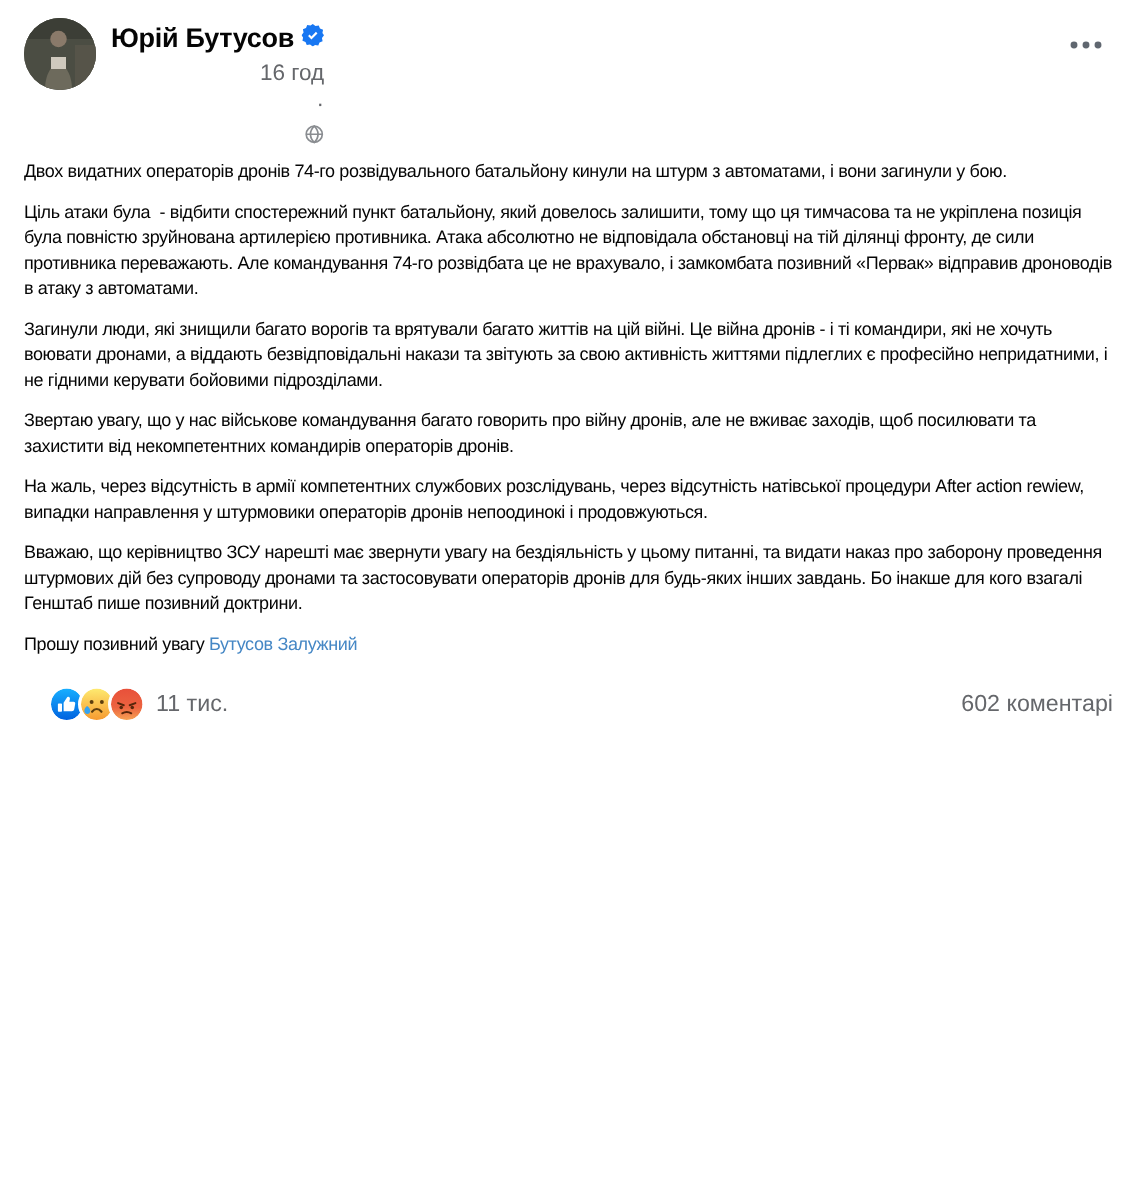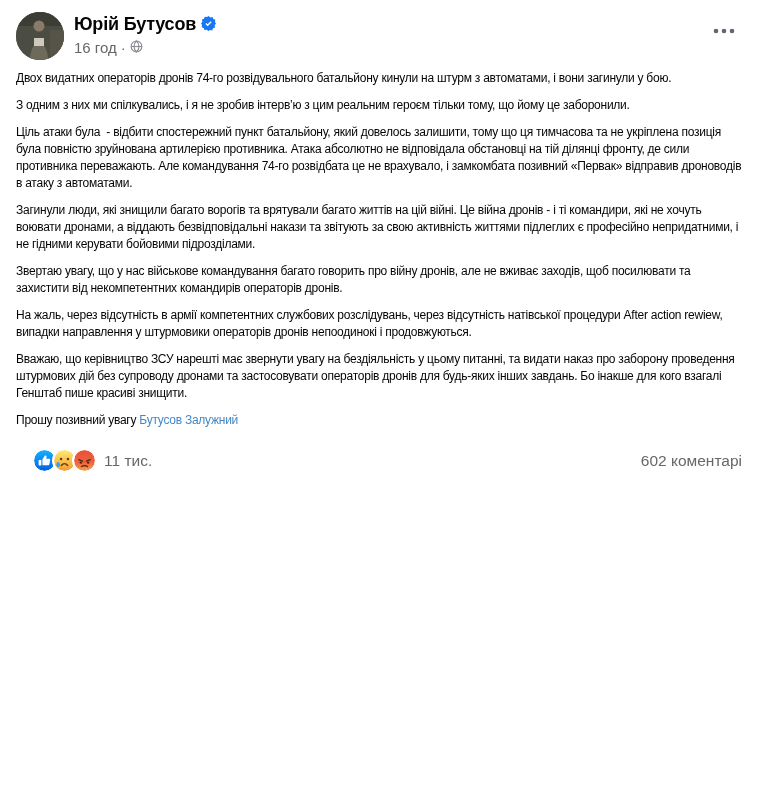--- a/index.html
+++ b/index.html
@@ -15,22 +15,22 @@
     width:48px; height:48px; border-radius:50%; flex:0 0 auto;
     background:#4d4f45; overflow:hidden; cursor:pointer;
   }
   .hmeta { margin-left:10px; padding-top:2px; }
   .name-row { display:flex; align-items:center; gap:5px; }
   .author {
     font-size:18px; font-weight:700; letter-spacing:-0.2px; color:#050505; cursor:pointer;
   }
   .badge { display:inline-block; margin-top:2px; }
   .time-row {
-    display:flex; align-items:flex-start; gap:4px; margin-top:4px;
-    font-size:15px; color:#65676b;
+    display:flex; align-items:flex-end; gap:4px; margin-top:4px;
+    font-size:15px; color:#65676b;flex-direction:column;
   }
   .more-btn {
     margin-left:auto; padding:10px 6px 6px 6px; cursor:pointer; border-radius:50%;
   }
   
   .body { padding:8px 16px 0 16px; }
   .body p {
     margin:0 0 10px 0;
     font-size:12px; line-height:17px; letter-spacing:-0.25px;
     color:#050505; white-space:pre-wrap;
@@ -93,26 +93,25 @@
       <svg width="24" height="10" viewBox="0 0 24 10">
         <circle cx="4" cy="5" r="2.3" fill="#606770"></circle>
         <circle cx="12" cy="5" r="2.3" fill="#606770"></circle>
         <circle cx="20" cy="5" r="2.3" fill="#606770"></circle>
       </svg>
     </div>
   </div>
 
   <div class="body">
     <p>Двох видатних операторів дронів 74-го розвідувального батальйону кинули на штурм з автоматами, і вони загинули у бою.</p>
-    <p>З одним з них ми спілкувались, і я не зробив інтерв’ю з цим реальним героєм тільки тому, що йому це заборонили.</p>
     <p>Ціль атаки була  - відбити спостережний пункт батальйону, який довелось залишити, тому що ця тимчасова та не укріплена позиція була повністю зруйнована артилерією противника. Атака абсолютно не відповідала обстановці на тій ділянці фронту, де сили противника переважають. Але командування 74-го розвідбата це не врахувало, і замкомбата позивний «Первак» відправив дроноводів в атаку з автоматами.</p>
     <p>Загинули люди, які знищили багато ворогів та врятували багато життів на цій війні. Це війна дронів - і ті командири, які не хочуть воювати дронами, а віддають безвідповідальні накази та звітують за свою активність життями підлеглих є професійно непридатними, і не гідними керувати бойовими підрозділами.</p>
     <p>Звертаю увагу, що у нас військове командування багато говорить про війну дронів, але не вживає заходів, щоб посилювати та захистити від некомпетентних командирів операторів дронів.</p>
     <p>На жаль, через відсутність в армії компетентних службових розслідувань, через відсутність натівської процедури After action rewiew, випадки направлення у штурмовики операторів дронів непоодинокі і продовжуються.</p>
-    <p>Вважаю, що керівництво ЗСУ нарешті має звернути увагу на бездіяльність у цьому питанні, та видати наказ про заборону проведення штурмових дій без супроводу дронами та застосовувати операторів дронів для будь-яких інших завдань. Бо інакше для кого взагалі Генштаб пише красиві знищити.</p>
+    <p>Вважаю, що керівництво ЗСУ нарешті має звернути увагу на бездіяльність у цьому питанні, та видати наказ про заборону проведення штурмових дій без супроводу дронами та застосовувати операторів дронів для будь-яких інших завдань. Бо інакше для кого взагалі Генштаб пише позивний доктрини.</p>
     <p><span>Прошу позивний увагу </span><a class="mention">Бутусов Залужний</a></p>
   </div>
 
   <div class="footer">
     <div class="reactions">
       <svg class="r-icon" viewBox="0 0 16 16">
         <defs>
           <linearGradient id="likeGrad" x1="0" y1="0" x2="0" y2="1">
             <stop offset="0" stop-color="#18afff"></stop>
               <stop offset="1" stop-color="#0062df"></stop>

